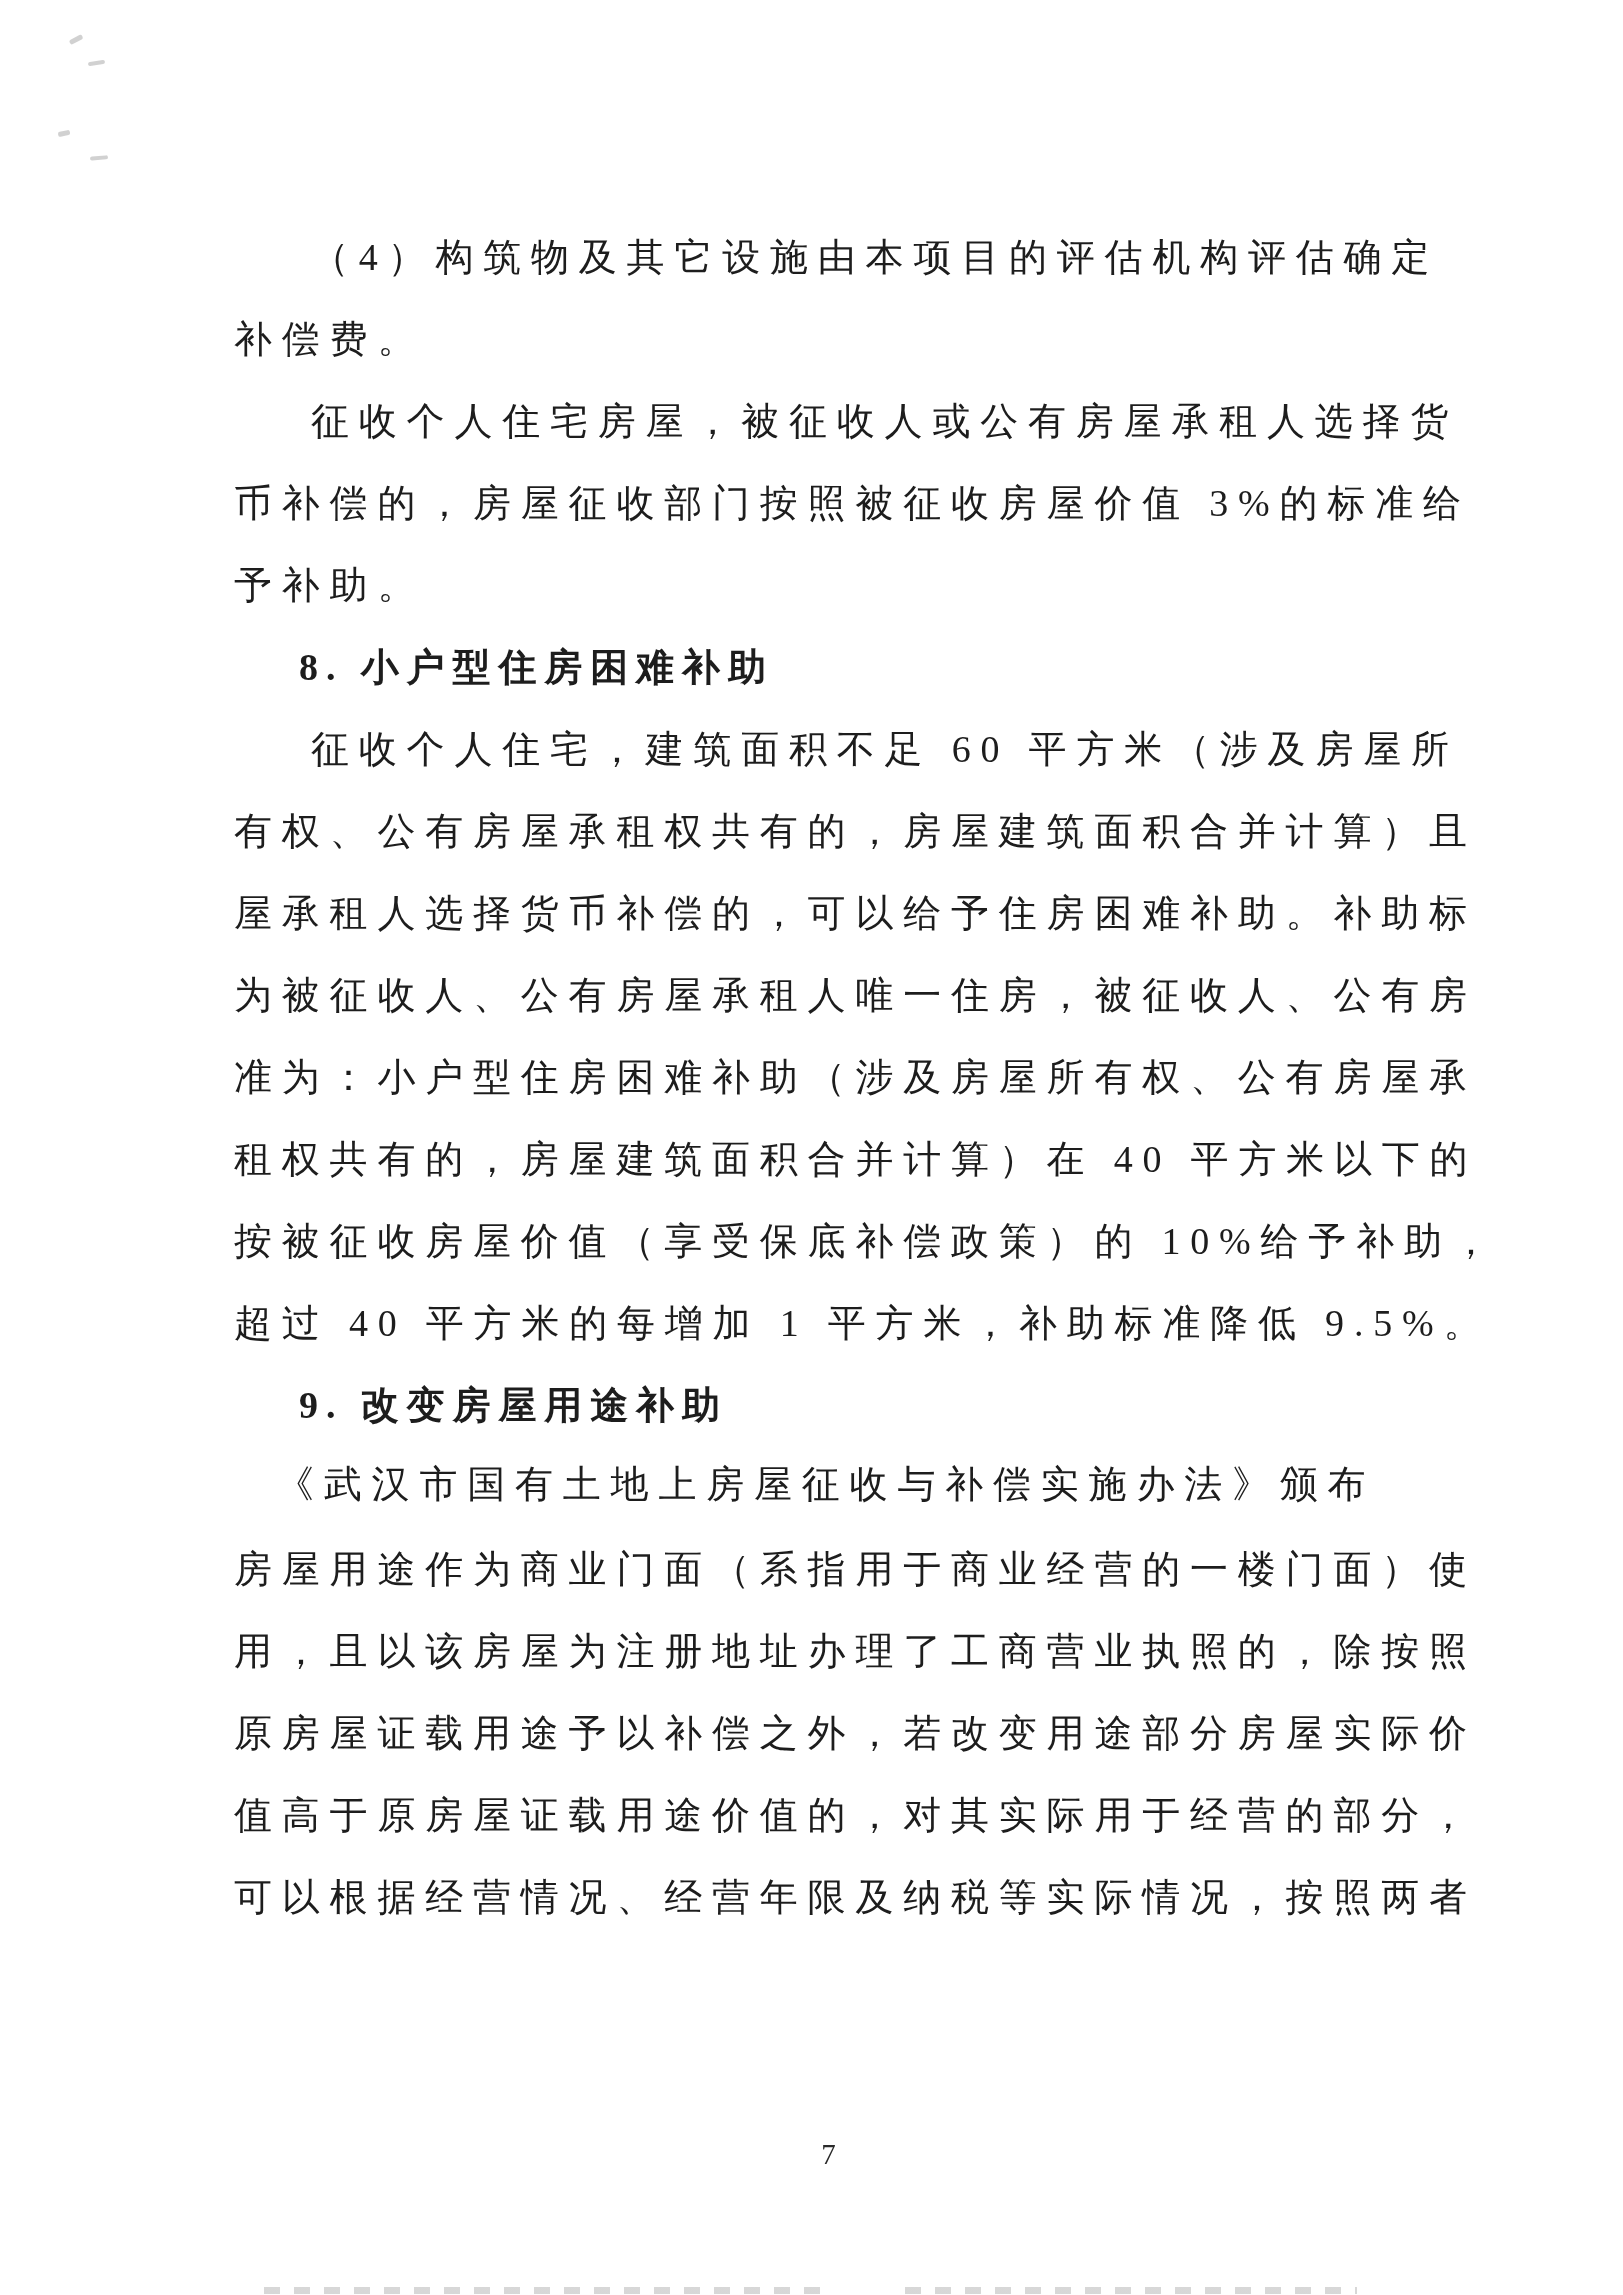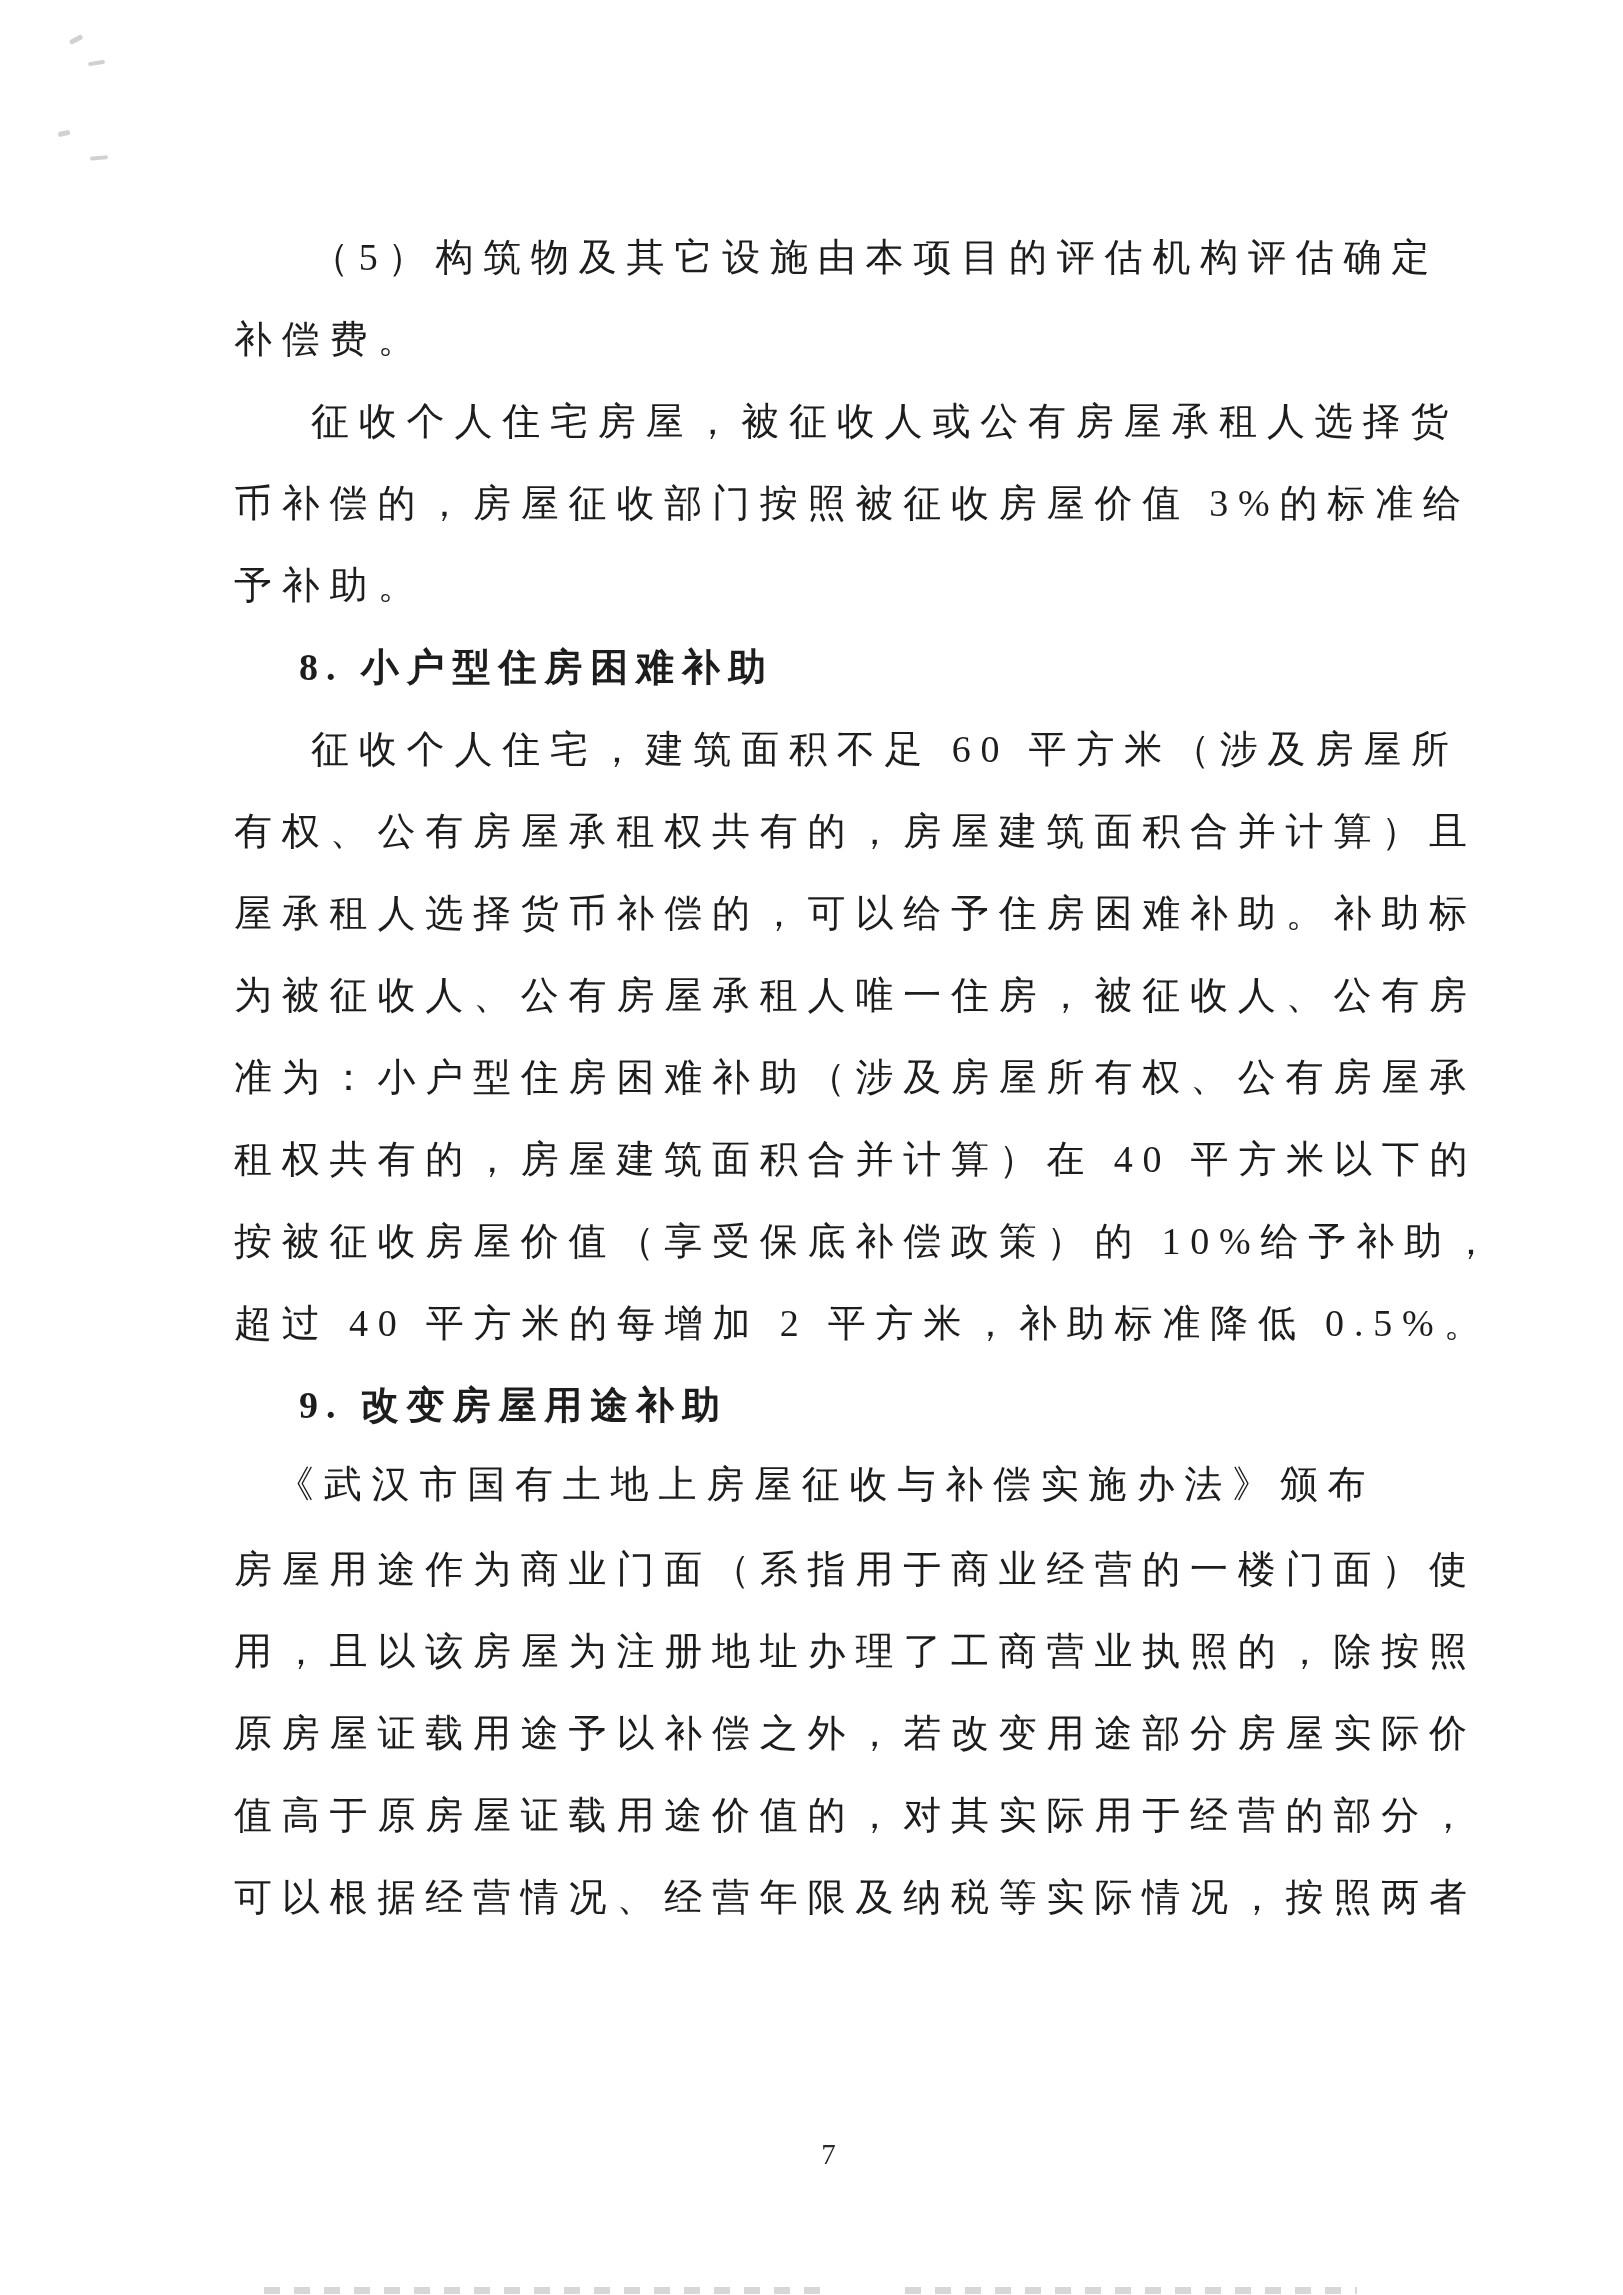--- a/index.html
+++ b/index.html
@@ -45,34 +45,34 @@
 <body>
 
 <div class="page">
 
   <span class="speck" id="speck-1"></span>
   <span class="speck" id="speck-2"></span>
   <span class="speck" id="speck-3"></span>
   <span class="speck" id="speck-4"></span>
 
   <div id="doc-text">
-      <div class="line indent-para">（5）构筑物及其它设施由本项目的评估机构评估确定</div>
+      <div class="line indent-para">（4）构筑物及其它设施由本项目的评估机构评估确定</div>
       <div class="line">补偿费。</div>
       <div class="line indent-para">征收个人住宅房屋，被征收人或公有房屋承租人选择货</div>
       <div class="line">币补偿的，房屋征收部门按照被征收房屋价值 3%的标准给</div>
       <div class="line">予补助。</div>
       <div class="line heading">8. 小户型住房困难补助</div>
       <div class="line indent-para">征收个人住宅，建筑面积不足 60 平方米（涉及房屋所</div>
       <div class="line">有权、公有房屋承租权共有的，房屋建筑面积合并计算）且</div>
       <div class="line">屋承租人选择货币补偿的，可以给予住房困难补助。补助标</div>
       <div class="line">为被征收人、公有房屋承租人唯一住房，被征收人、公有房</div>
       <div class="line">准为：小户型住房困难补助（涉及房屋所有权、公有房屋承</div>
       <div class="line">租权共有的，房屋建筑面积合并计算）在 40 平方米以下的</div>
       <div class="line">按被征收房屋价值（享受保底补偿政策）的 10%给予补助，</div>
-      <div class="line">超过 40 平方米的每增加 2 平方米，补助标准降低 0.5%。</div>
+      <div class="line">超过 40 平方米的每增加 1 平方米，补助标准降低 9.5%。</div>
       <div class="line heading">9. 改变房屋用途补助</div>
       <div class="line indent-book">《武汉市国有土地上房屋征收与补偿实施办法》颁布</div>
       <div class="line">房屋用途作为商业门面（系指用于商业经营的一楼门面）使</div>
       <div class="line">用，且以该房屋为注册地址办理了工商营业执照的，除按照</div>
       <div class="line">原房屋证载用途予以补偿之外，若改变用途部分房屋实际价</div>
       <div class="line">值高于原房屋证载用途价值的，对其实际用于经营的部分，</div>
       <div class="line">可以根据经营情况、经营年限及纳税等实际情况，按照两者</div>
     </div>
 
   <div class="page-number">7</div>

